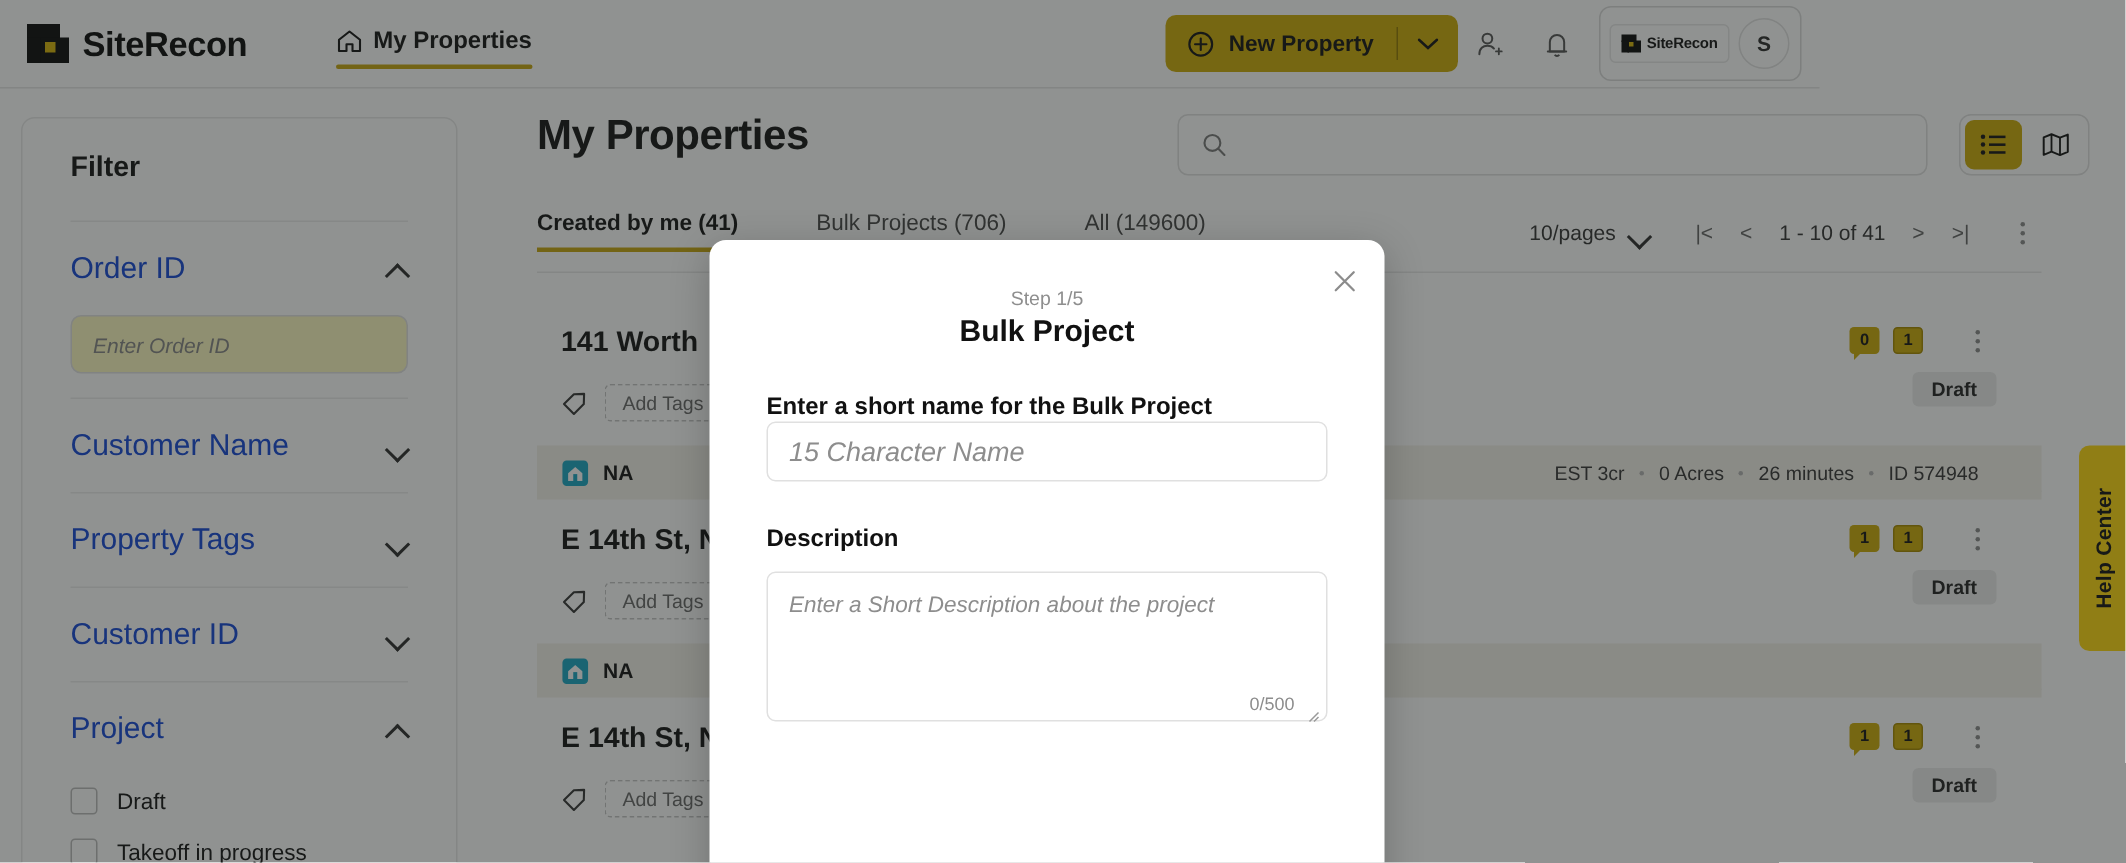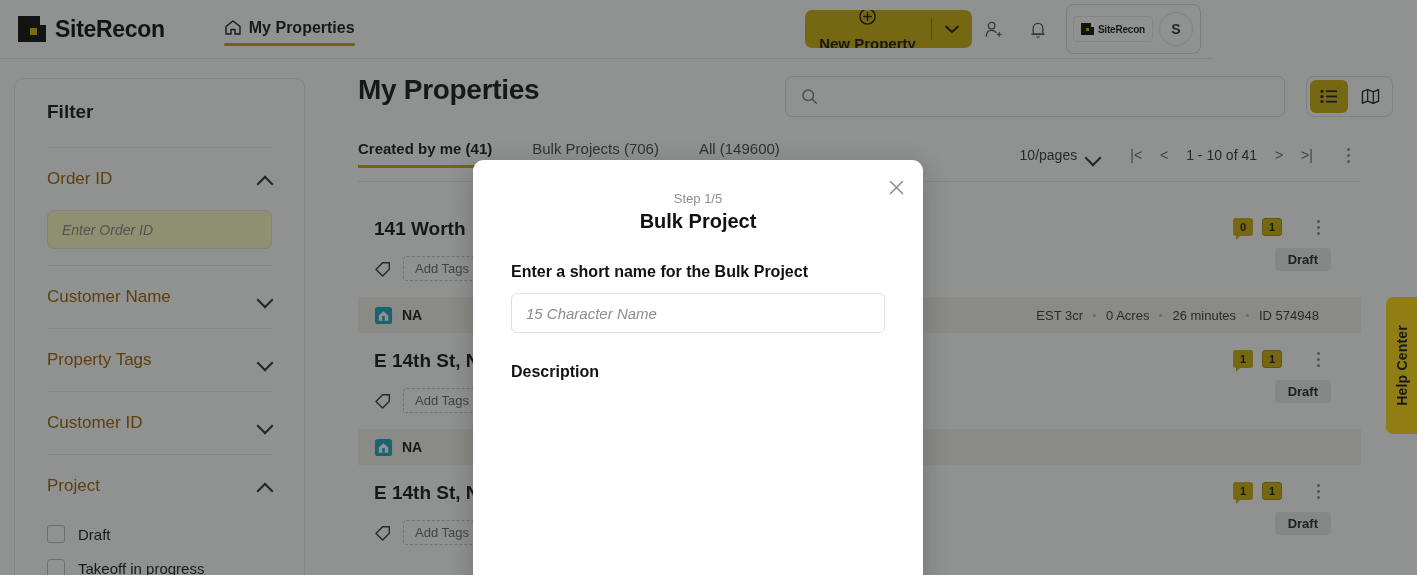--- a/index.html
+++ b/index.html
@@ -37,21 +37,21 @@
     position:absolute; left:0; right:0; bottom:-6px; height:3px; background:#c9a916; border-radius:2px;
   }
 
   .header-right {
     margin-left:auto; display:flex; align-items:center; gap:0; padding-right:12px;
   }
   .btn-new {
     display:flex; align-items:center; height:38px; background:#cfae10; color:#1b1b1b;
     border-radius:7px; font-size:15px; font-weight:700; cursor:pointer; overflow:hidden;
   }
-  .btn-new .lbl { display:flex; align-items:center; gap:9px; padding:0 15px 0 14px;flex-direction:column; }
+  .btn-new .lbl { display:flex; align-items:center; gap:9px; padding:0 15px 0 14px; }
   .btn-new .divider { width:1px; height:22px; background:rgba(0,0,0,.28); }
   .btn-new .caret { padding:0 13px; display:flex; align-items:center; }
 
   .icon-btn { width:44px; height:44px; display:flex; align-items:center; justify-content:center; cursor:pointer; }
 
   .acct-box {
     display:flex; align-items:center; gap:6px; border:1px solid #dcdcdc; border-radius:8px;
     height:50px; padding:0 7px 0 6px; margin-left:6px;
   }
   .acct-logo {
@@ -75,21 +75,21 @@
   .sidebar {
     position:absolute; left:14px; top:78px; width:291px; height:520px;
     background:#fff; border:1px solid #e9e9e9; border-radius:9px; padding:0 32px;
   }
   .filter-title { font-size:19px; font-weight:700; padding-top:22px; padding-bottom:24px; color:#1c1c1c; }
   .sb-sep { height:1px; background:#ededed; }
   .sb-row {
     display:flex; align-items:center; justify-content:space-between;
     height:62px; cursor:pointer;
   }
-  .sb-row .lab { font-size:17px; color:#a16207; }
+  .sb-row .lab { font-size:20px; color:#1d4ed8; }
   .sb-input {
     width:100%; height:39px; border:1px solid #e2e2e2; border-radius:7px;
     padding:0 14px; font-size:14px; font-style:italic; color:#8a8a8a;
     font-family:"Liberation Sans", sans-serif; background:#fef9c3; outline:none;
     margin-bottom:16px;
   }
   .sb-input::placeholder { color:#8a8a8a; font-style:italic; }
   .chk-row { display:flex; align-items:center; gap:13px; height:34px; cursor:pointer; }
   .chk { width:18px; height:18px; border:1px solid #bdbdbd; border-radius:3px; background:#fff; flex:none; }
   .chk-lab { font-size:15px; color:#1c1c1c; }
@@ -117,21 +117,21 @@
   }
   .searchbox input::placeholder { color:#8d8d8d; font-style:italic; }
 
   .viewtoggle {
     position:absolute; left:948px; top:2px; height:41px; display:flex; align-items:center;
     border:1px solid #e0e0e0; border-radius:8px; padding:3px; gap:3px; background:#fff;
   }
   .vt-btn { width:38px; height:33px; border-radius:6px; display:flex; align-items:center; justify-content:center; cursor:pointer; }
   .vt-btn.active { background:#cfae10; }
 
-  .tabs { position:absolute; left:0; top:66px; display:flex; align-items:center; gap:0; }
+  .tabs { position:absolute; left:0; top:66px; display:flex; align-items:center; gap:12px; }
   .tab { font-size:15px; color:#4d4d4d; padding:0 0 11px 0; margin-right:40px; position:relative; cursor:pointer; }
   .tab.active { font-weight:700; color:#1c1c1c; }
   .tab.active::after { content:''; position:absolute; left:0; right:0; bottom:0; height:3px; background:#c9a916; }
   .tabs-line { position:absolute; left:0; top:107px; width:1003px; height:1px; background:#e9e9e9; }
 
   .pager { position:absolute; right:0; top:66px; display:flex; align-items:center; gap:0; }
   .pg-size { display:flex; align-items:center; gap:9px; font-size:14px; color:#3a3a3a; cursor:pointer; margin-right:22px; }
   .pg-ctrl { display:flex; align-items:center; gap:0; }
   .pg-ico { width:28px; height:26px; display:flex; align-items:center; justify-content:center; cursor:pointer; color:#6a6a6a; font-size:14px; }
   .pg-range { font-size:14px; color:#3a3a3a; padding:0 8px; }
@@ -197,22 +197,22 @@
     padding: 17px 38px;
   }
   .modal-step { text-align:center; font-size:13px; color:#8e8e8e; padding-top:14px; }
   .modal-title { text-align:center; font-size:20px; font-weight:700; color:#111; margin-top:4px; }
   .modal-close {
     position:absolute; right:14px; top:14px; width:26px; height:26px;
     display:flex; align-items:center; justify-content:center; cursor:pointer;
   }
   .field-label { font-size:16px; font-weight:700; color:#111; margin-top:30px; }
   .m-input {
-    width:100%; height:40px; margin-top:12px; border:1px solid #e0e0e0; border-radius:6px;
-    padding:0 14px; font-size:15px; font-style:italic; color:#8d8d8d; outline:none;
+    width:100%; height:40px; margin-top:0; border:1px solid #e0e0e0; border-radius:6px;
+    padding:0 14px; font-size:18px; font-style:italic; color:#8d8d8d; outline:none;
     font-family:"Liberation Sans", sans-serif;
   }
   .m-input::placeholder { color:#8d8d8d; font-style:italic; }
   .ta-wrap { position:relative; margin-top:12px; }
   .m-textarea {
     width:100%; height:100px; border:1px solid #e0e0e0; border-radius:6px;
     padding:13px 14px; font-size:15px; font-style:italic; color:#8d8d8d; outline:none;
     resize:none; font-family:"Liberation Sans", sans-serif; line-height:1.25;
   }
   .m-textarea::placeholder { color:#8d8d8d; font-style:italic; }
@@ -504,20 +504,27 @@
     <div class="modal-close">
       <svg width="15" height="15" viewBox="0 0 15 15">
         <path d="M1.5 1.5 L13.5 13.5 M13.5 1.5 L1.5 13.5" stroke="#8c8c8c" stroke-width="1.5" stroke-linecap="round"></path>
       </svg>
     </div>
 
     <div class="field-label">Enter a short name for the Bulk Project</div>
     <input class="m-input" type="text" placeholder="15 Character Name" style="">
 
     <div class="field-label">Description</div>
+    <div class="ta-wrap">
+      <textarea class="m-textarea" placeholder="Enter a Short Description about the project" style=""></textarea>
+      <span class="ta-count">0/500</span>
+      <svg class="ta-grip" viewBox="0 0 9 9">
+        <path d="M8 2 L2 8 M8 5 L5 8" stroke="#9a9a9a" stroke-width="1"></path>
+      </svg>
+    </div>
 
     <div class="modal-actions">
       <button class="btn-cancel">Cancel</button>
       <button class="btn-save">Save</button>
     </div>
   </div>
 
 </div>
 
 </body></html>

